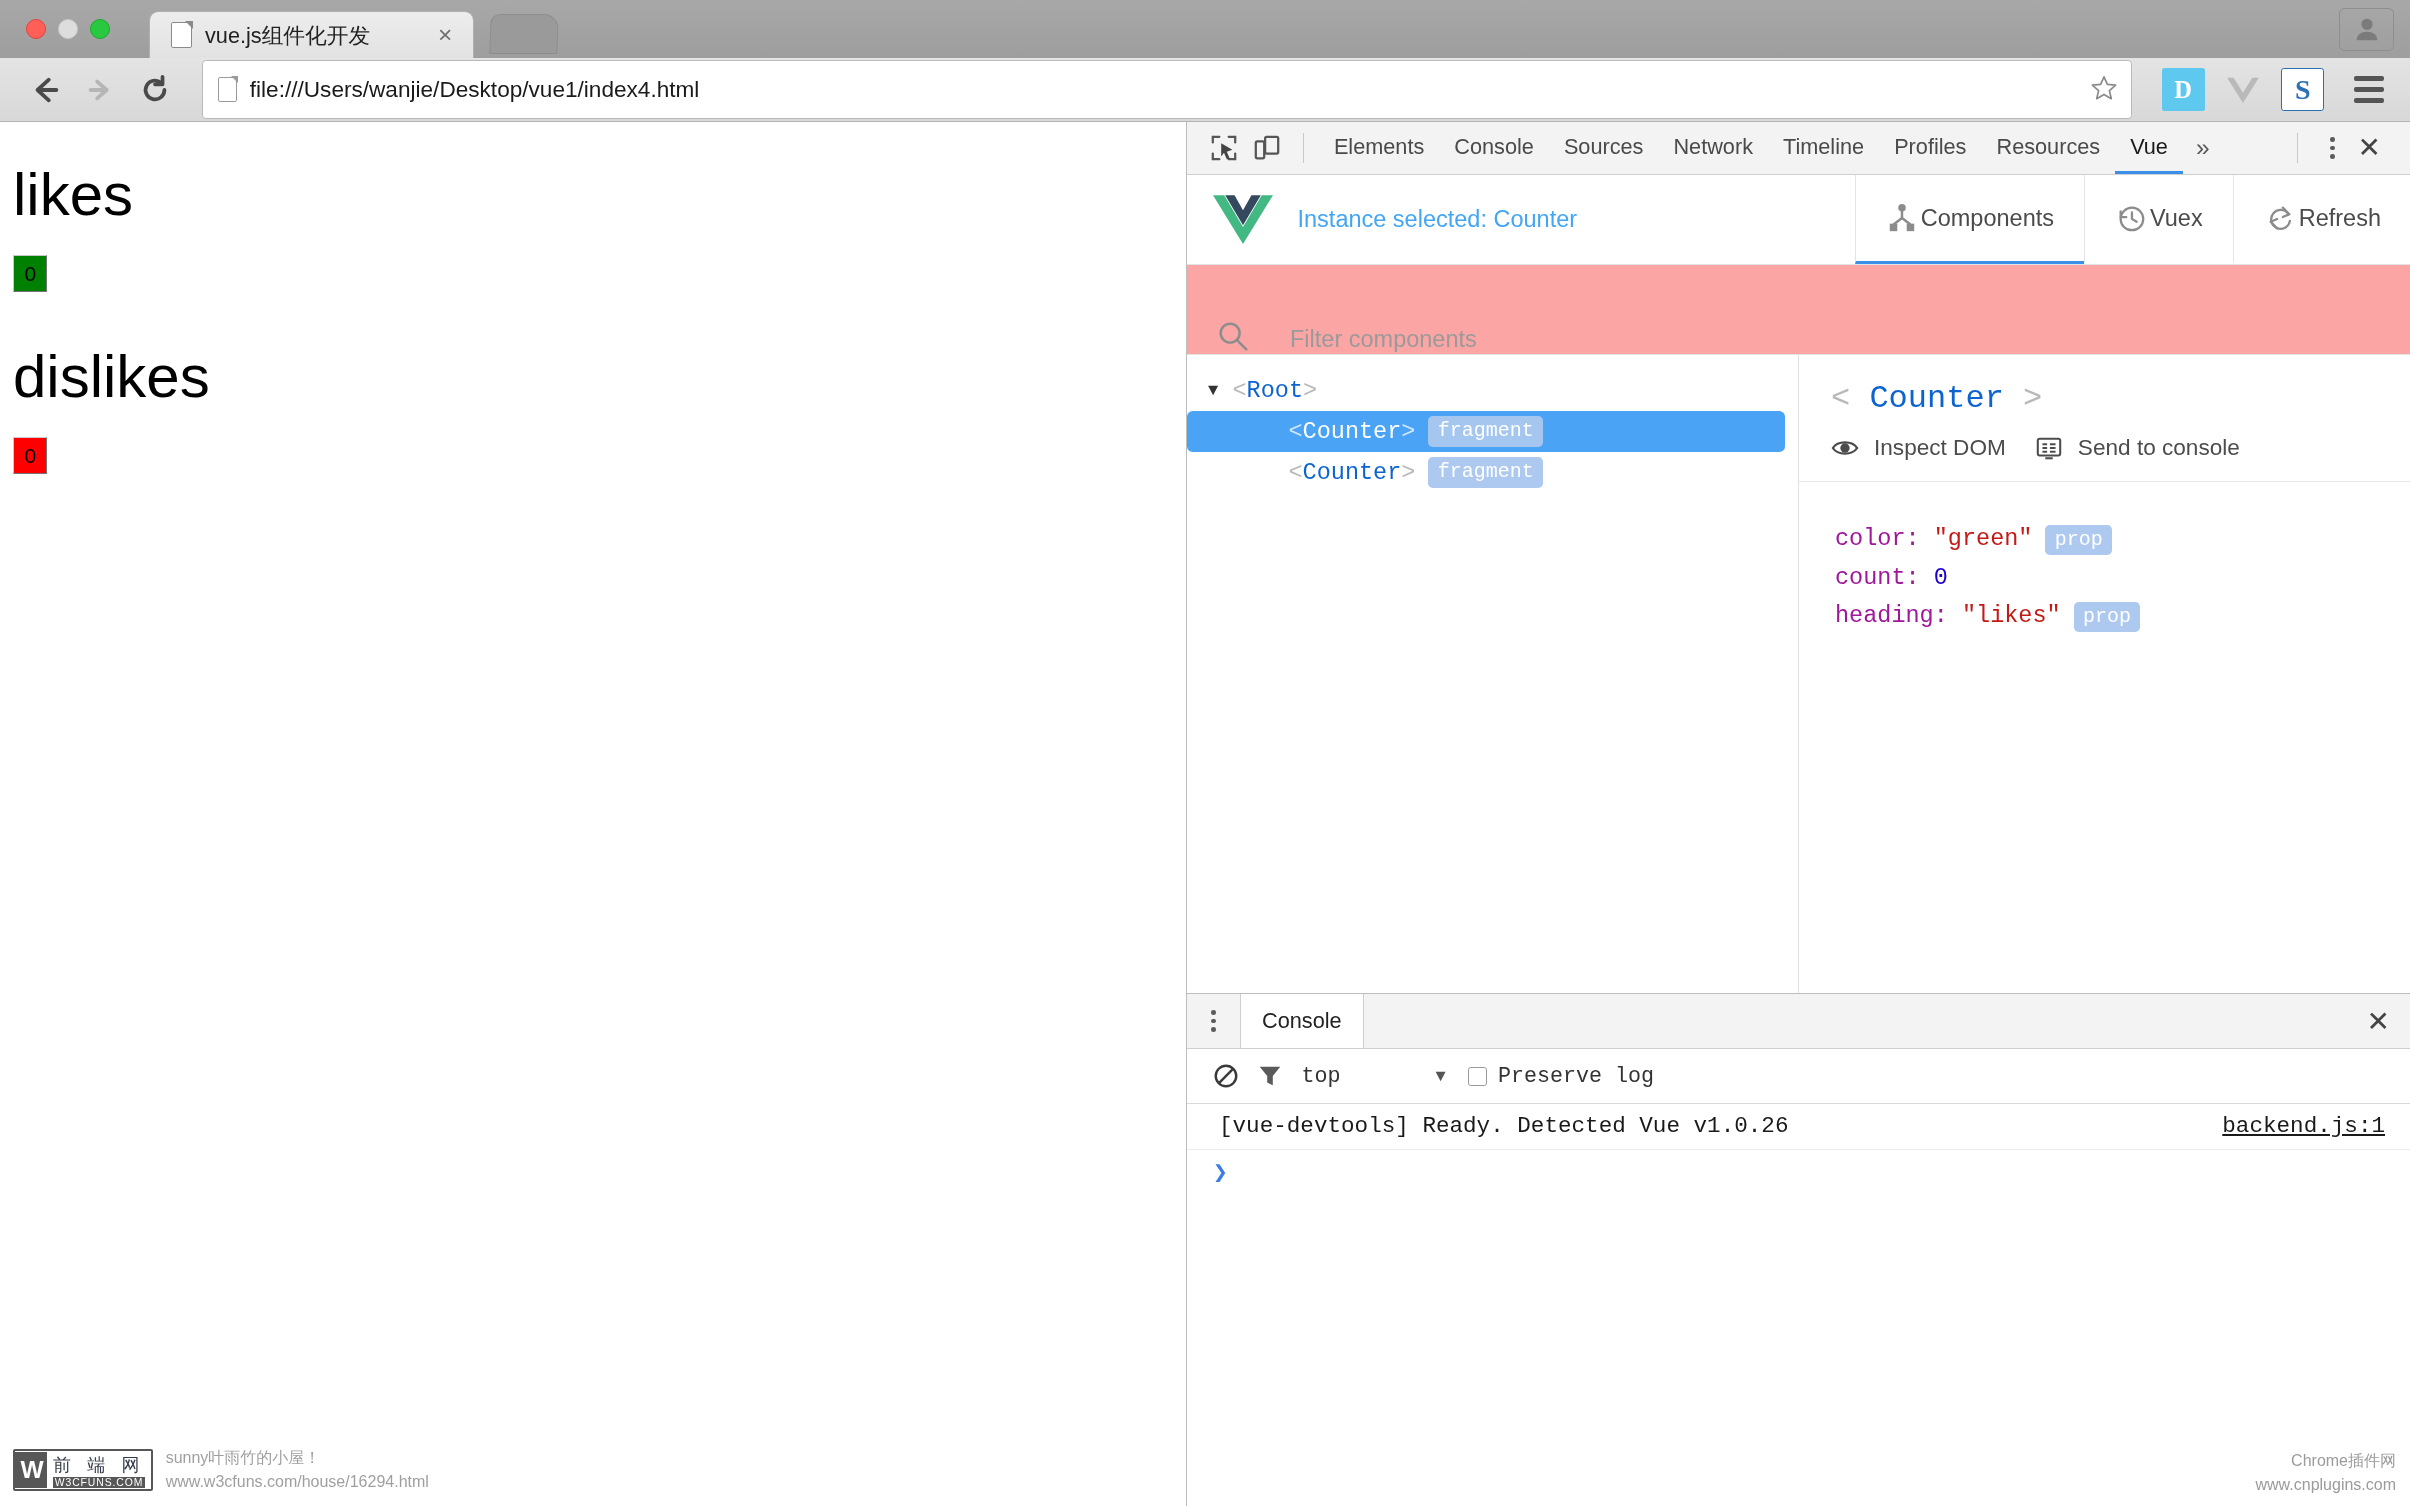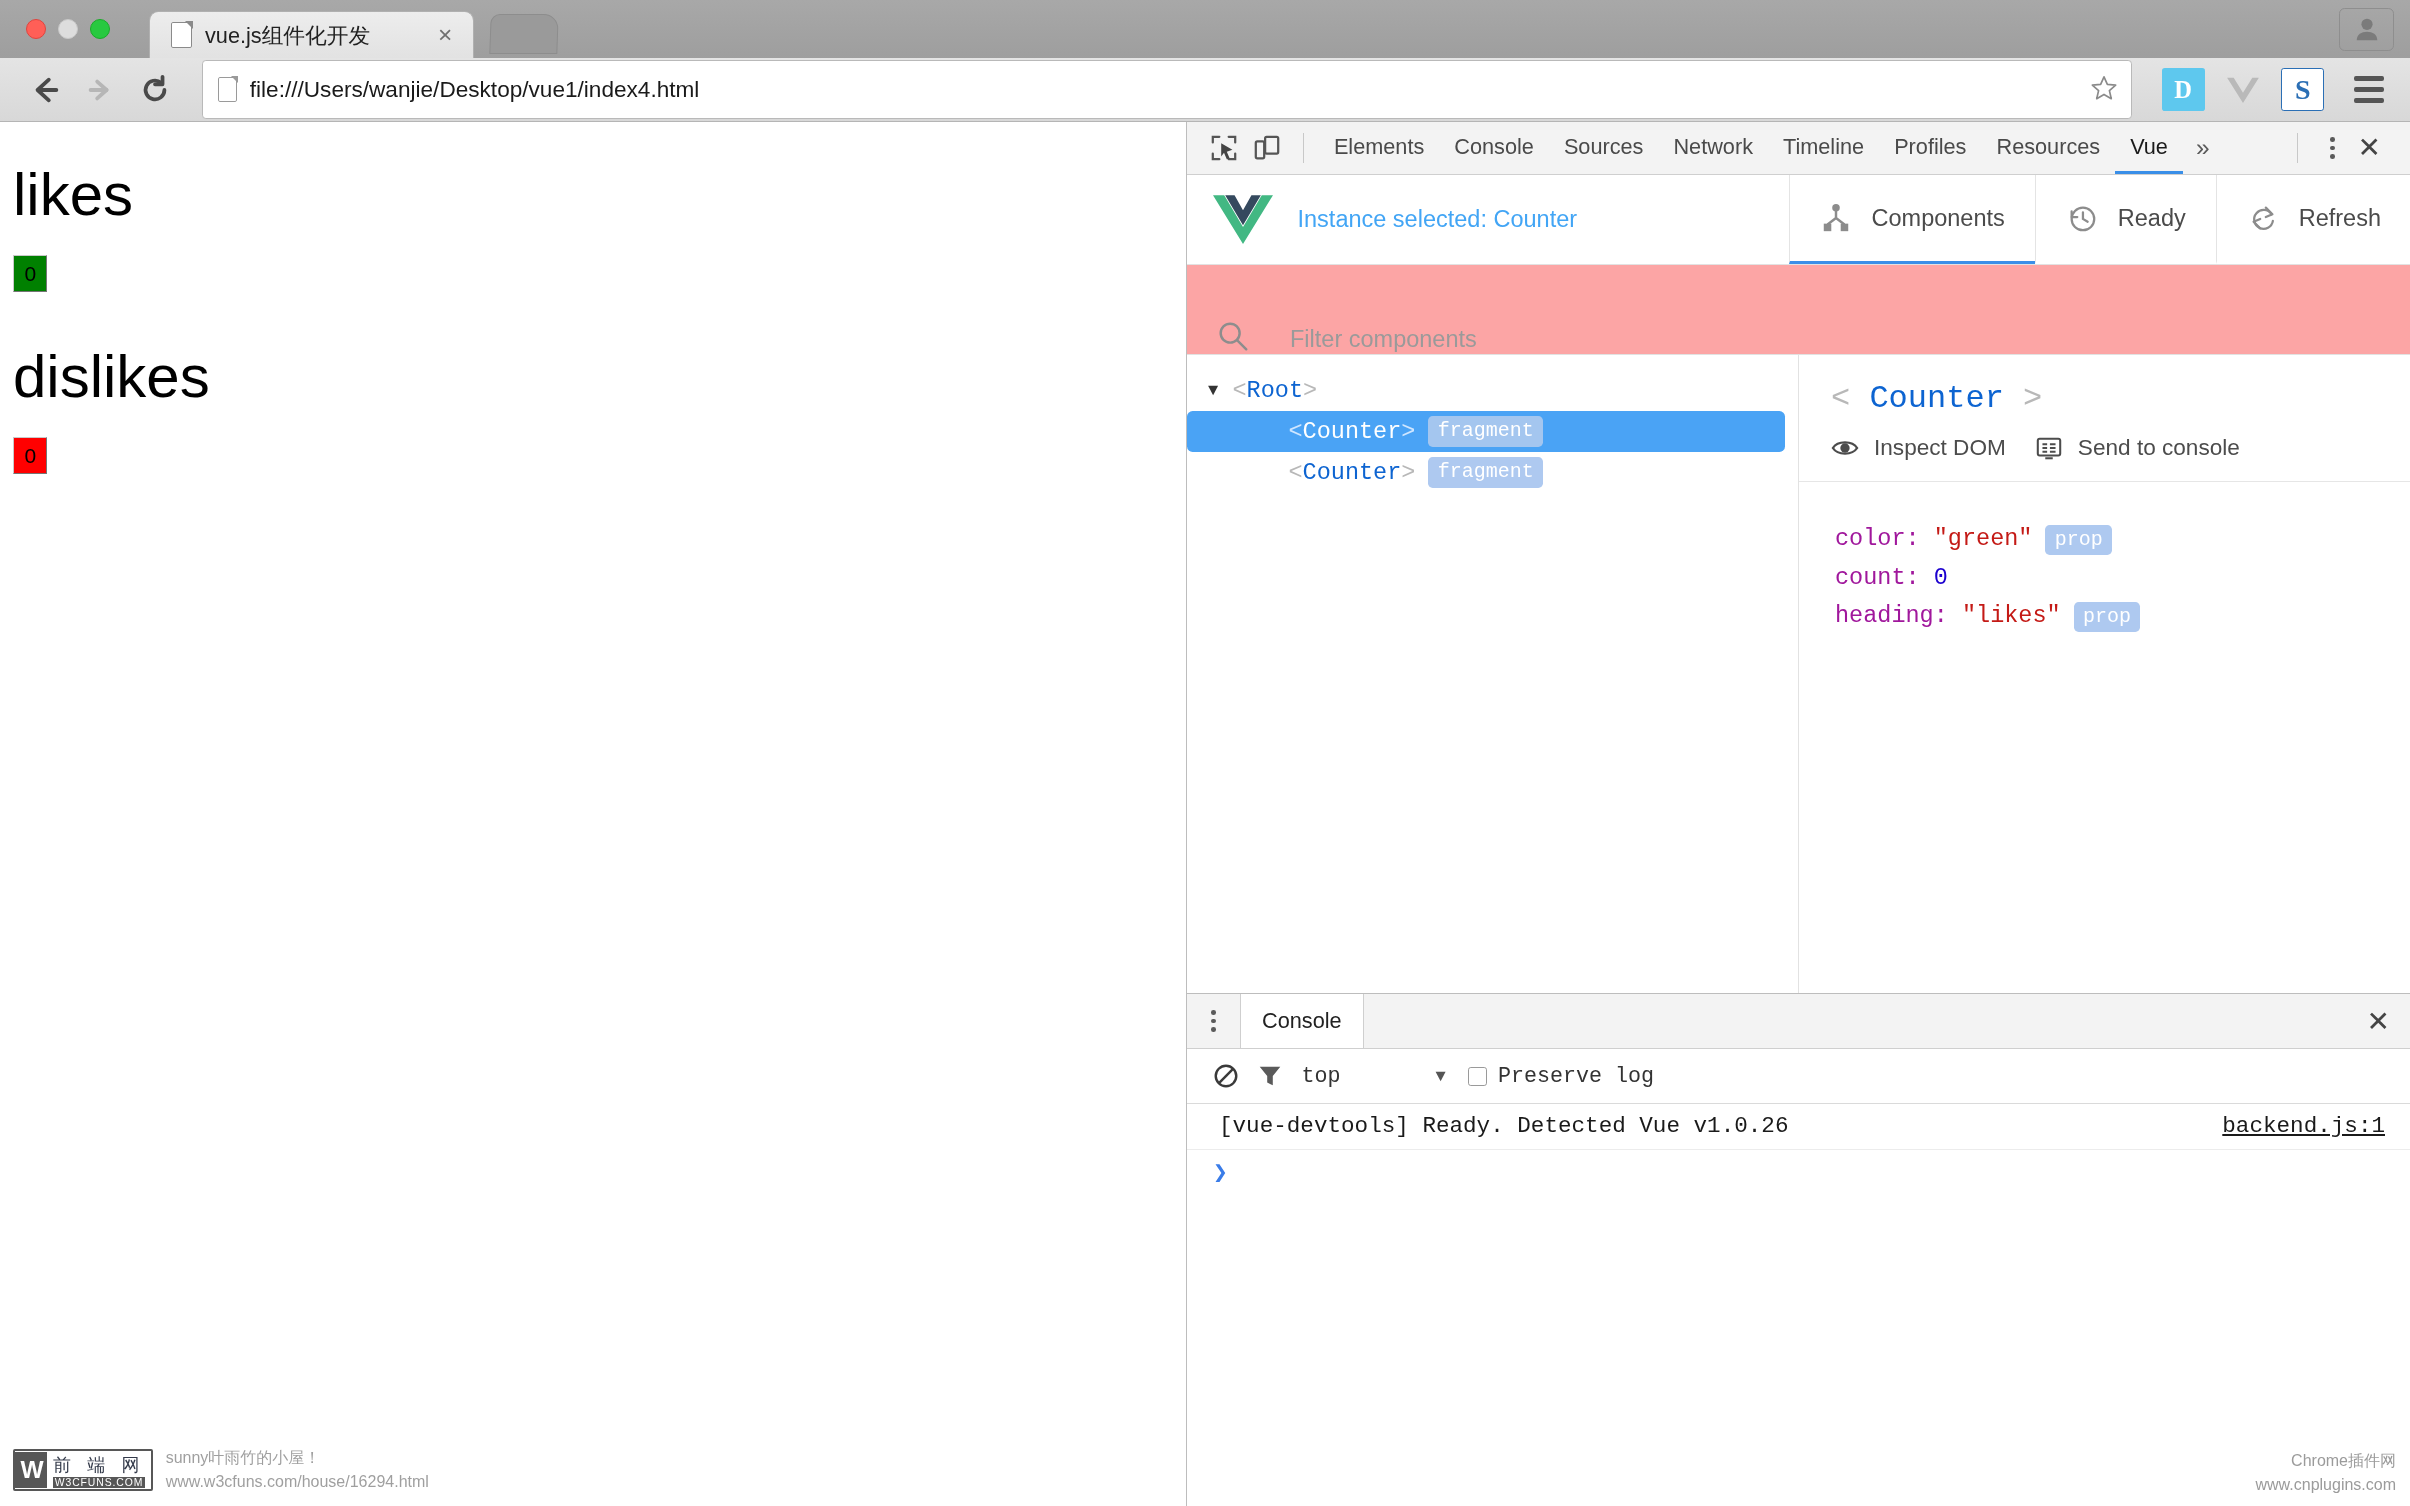--- a/index.html
+++ b/index.html
@@ -212,21 +212,21 @@
     height: 90px; flex: 0 0 90px;
     display: flex; align-items: stretch;
     border-bottom: 0.9px solid #e2e2e2;
     background: #fff;
   }
   .vue-brand { display:flex; align-items:center; padding-left: 26px; flex: 1 1 auto; min-width:0; }
   .vue-logo { width: 60px; height: 53px; flex: 0 0 60px; margin-right: 24.5px; }
   .vue-instance { font-size: 23.5px; color: #42a5f5; white-space: nowrap; overflow:hidden; text-overflow:ellipsis; }
   .vue-tabs { display:flex; align-items:stretch; flex: 0 0 auto; }
   .vue-tab {
-    display:flex; align-items:center; gap: 20px;
+    display:flex; align-items:center; gap: 3px;
     padding: 0 30px; font-size: 23.5px; color: #4b4b4b;
     border-left: 0.9px solid #e4e4e4;
     border-bottom: 3.8px solid transparent;
     cursor: pointer; white-space: nowrap;
   }
   .vue-tab.active { border-bottom-color: #3a8fe8; }
 
   
   .vue-filter {
     height: 90px; flex: 0 0 90px;
@@ -487,21 +487,21 @@
               <rect x="22" y="23" width="8" height="8" fill="#8c8c8c"></rect>
             </svg>
             <span>Components</span>
           </div>
           <div class="vue-tab">
             <svg width="32" height="32" viewBox="0 0 34 34">
               <circle cx="18" cy="18" r="12" fill="none" stroke="#8c8c8c" stroke-width="2.4"></circle>
               <path d="M18 11 V18 L23 21" fill="none" stroke="#8c8c8c" stroke-width="2.4" stroke-linecap="round"></path>
               <path d="M6 10 L6 16 L12 16" fill="none" stroke="#8c8c8c" stroke-width="2.4" stroke-linecap="round" stroke-linejoin="round"></path>
             </svg>
-            <span>Ready</span>
+            <span>Vuex</span>
           </div>
           <div class="vue-tab">
             <svg width="32" height="32" viewBox="0 0 34 34">
               <path d="M26 13a10 10 0 1 0 1.5 7" fill="none" stroke="#8c8c8c" stroke-width="2.4" stroke-linecap="round"></path>
               <path d="M20 6 L27 13 L20 16" fill="none" stroke="#8c8c8c" stroke-width="2.4" stroke-linecap="round" stroke-linejoin="round"></path>
               <path d="M14 28 L7 21 L14 18" fill="none" stroke="#8c8c8c" stroke-width="2.4" stroke-linecap="round" stroke-linejoin="round"></path>
             </svg>
             <span>Refresh</span>
           </div>
         </div>

